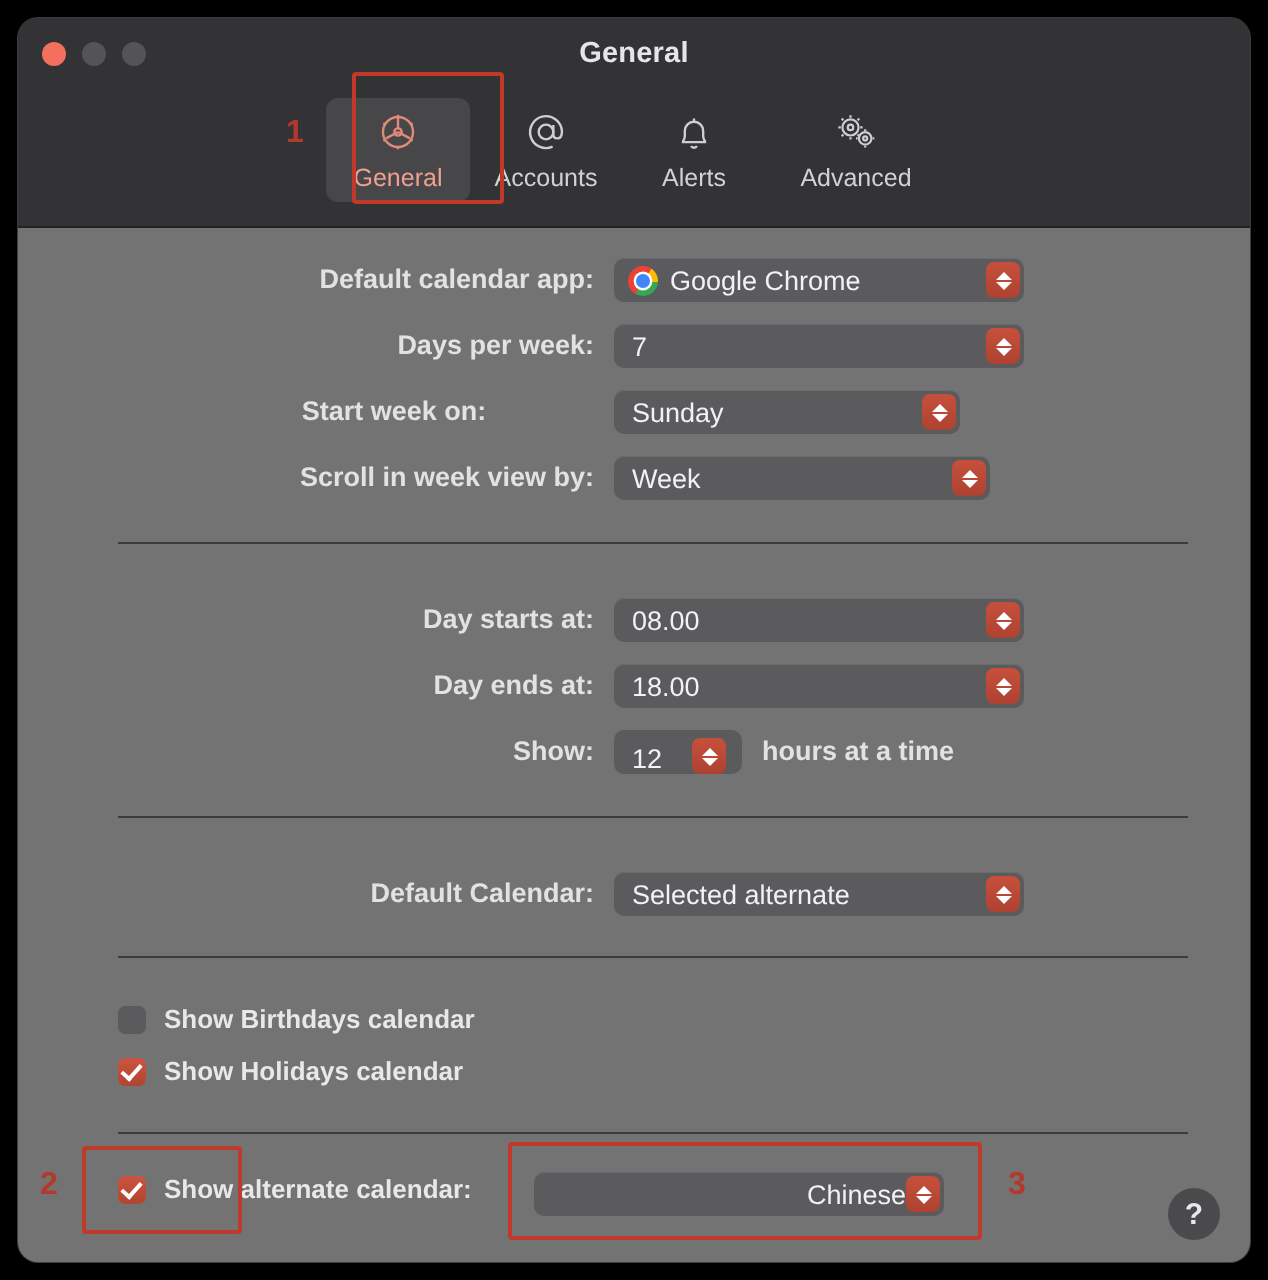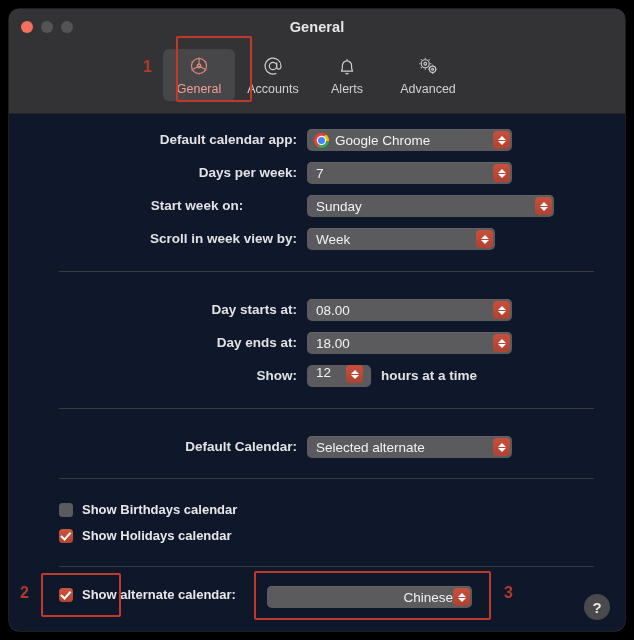--- a/index.html
+++ b/index.html
@@ -90,21 +90,21 @@
     color: #d2d2d4;
     white-space: nowrap;
   }
   .tab.selected .tab-label { color: #f0a090; }
   .tab.wide { width: 86px; }
 
   
   #content {
     position: relative;
     height: 520px;
-    background: #0f172a;
+    background: #737373;
   }
   .label-col {
     position: absolute;
     left: 88px;
     width: 200px;
     text-align: right;
     color: #e2e2e4;
     font-size: 13.5px;
     font-weight: bold;
     white-space: nowrap;
@@ -176,21 +176,21 @@
   }
   .popup.with-icon .pv { padding-left: 6px; }
 
   
   .numfield {
     position: absolute;
     height: 22px;
     background: #5b5b5e;
     border-radius: 5px;
     display: flex;
-    align-items: flex-start;
+    align-items: flex-end;
     cursor: default;
   }
   .numfield .pv {
     color: #f2f2f4;
     font-size: 13.5px;
     padding-left: 9px;
     width: 30px;
   }
 
   .suffix {
@@ -372,21 +372,21 @@
     <div class="label-col" style="top:48px;">Days per week:</div>
     <div class="popup" style="top:48px; width:205px;">
       <span class="pv">7</span>
       <span class="stepper">
         <i class="chev up"></i>
           <i class="chev down"></i>
       </span>
     </div>
 
     <div class="label-col" style="top:81px;text-align:center;">Start week on:</div>
-    <div class="popup" style="top:81px; width:247px;">
+    <div class="popup" style="top:81px; width:173px;">
       <span class="pv">Sunday</span>
       <span class="stepper">
         <i class="chev up"></i>
           <i class="chev down"></i>
       </span>
     </div>
 
     <div class="label-col" style="top:114px;">Scroll in week view by:</div>
     <div class="popup" style="top:114px; width:188px;">
       <span class="pv">Week</span>

